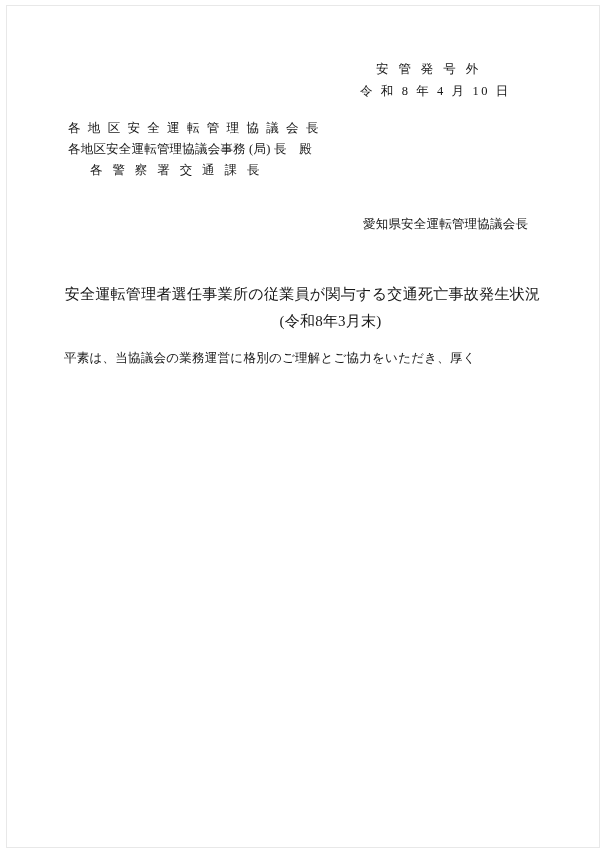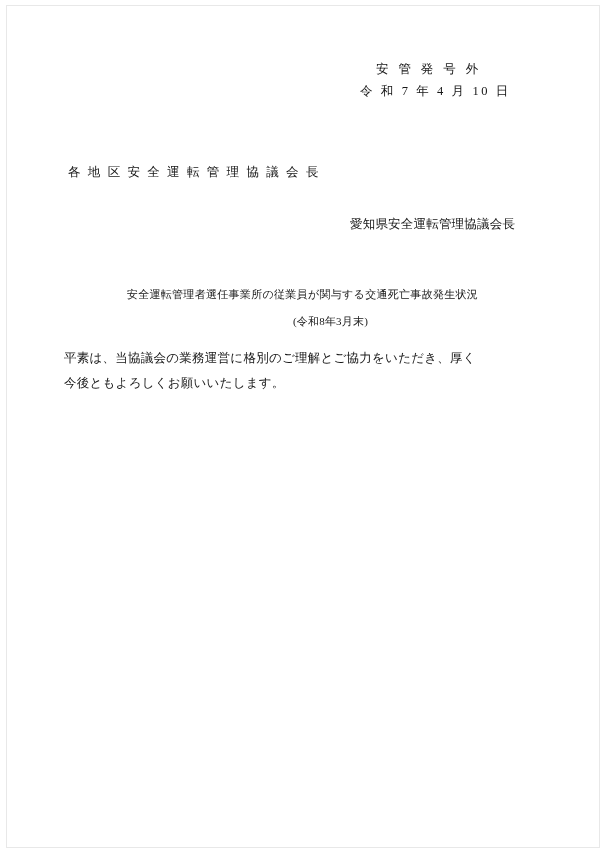--- a/index.html
+++ b/index.html
@@ -63,43 +63,43 @@
     left: 68px;
     top: 118px;
     width: 400px;
     font-size: 12.5px;
     line-height: 21px;
     color: #171717;
   }
   .addressee-line {
     white-space: pre;
   }
-  .addressee-line.l1 { letter-spacing: 2.1px; margin-top: 44px; }
+  .addressee-line.l1 { letter-spacing: 2.1px; }
   .addressee-line.l2 { letter-spacing: 0.2px; }
   .addressee-line.l3 { letter-spacing: 3.4px; padding-left: 22px; }
 
   .sender-block {
     position: absolute;
-    left: 350px;
+    left: 363px;
     top: 214px;
     width: 220px;
     font-size: 12.5px;
     line-height: 20px;
     letter-spacing: 0.2px;
     color: #171717;
     white-space: pre;
   }
 
   .subject-block {
     position: absolute;
     left: 0;
     top: 283px;
     width: 605px;
     text-align: center;
-    font-size: 11px;
+    font-size: 15px;
     line-height: 22px;
     color: #171717;
   }
   .subject-title {
     letter-spacing: 0.3px;
   }
   .subject-sub {
     margin-top: 5px;
     padding-left: 56px;
     letter-spacing: 0.2px;
@@ -124,32 +124,33 @@
 </style>
 </head>
 <body>
 
 <div class="page">
 
   <div class="scan-edge"></div>
 
   <div class="doc-number-block">
     <div class="doc-number-line first">安 管 発 号 外</div>
-    <div class="doc-number-line second">令 和 7 年 4 月 10 日</div>
+    <div class="doc-number-line second">令 和 8 年 4 月 10 日</div>
   </div>
 
   <div class="addressee-block">
     <div class="addressee-line l1">各 地 区 安 全 運 転 管 理 協 議 会 長</div>
+    <div class="addressee-line l2">各地区安全運転管理協議会事務 (局) 長　殿</div>
+    <div class="addressee-line l3">各 警 察 署 交 通 課 長</div>
   </div>
 
   <div class="sender-block">愛知県安全運転管理協議会長</div>
 
   <div class="subject-block">
     <div class="subject-title">安全運転管理者選任事業所の従業員が関与する交通死亡事故発生状況</div>
     <div class="subject-sub">(令和8年3月末)</div>
   </div>
 
   <div class="body-block">
     <p class="body-p indent1">平素は、当協議会の業務運営に格別のご理解とご協力をいただき、厚く</p>
-    <p class="body-p indent3">今後ともよろしくお願いいたします。</p>
   </div>
 
 </div>
 
 </body></html>

